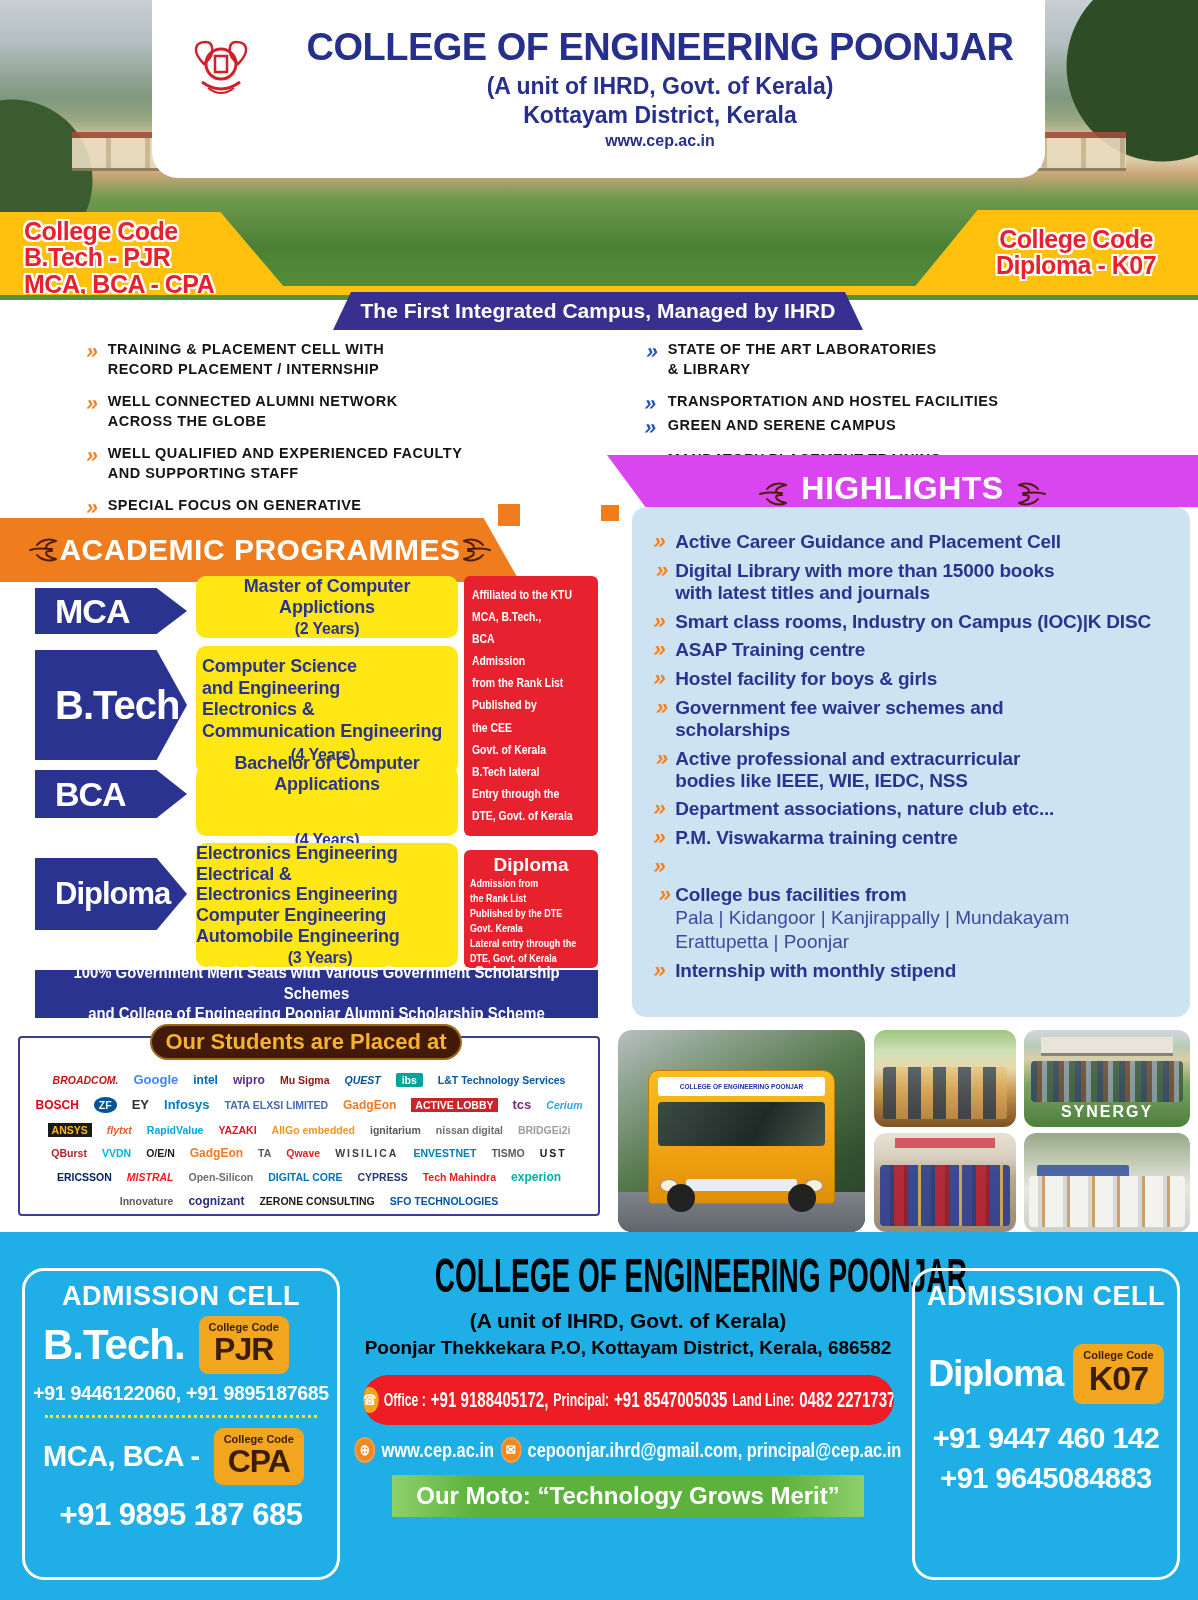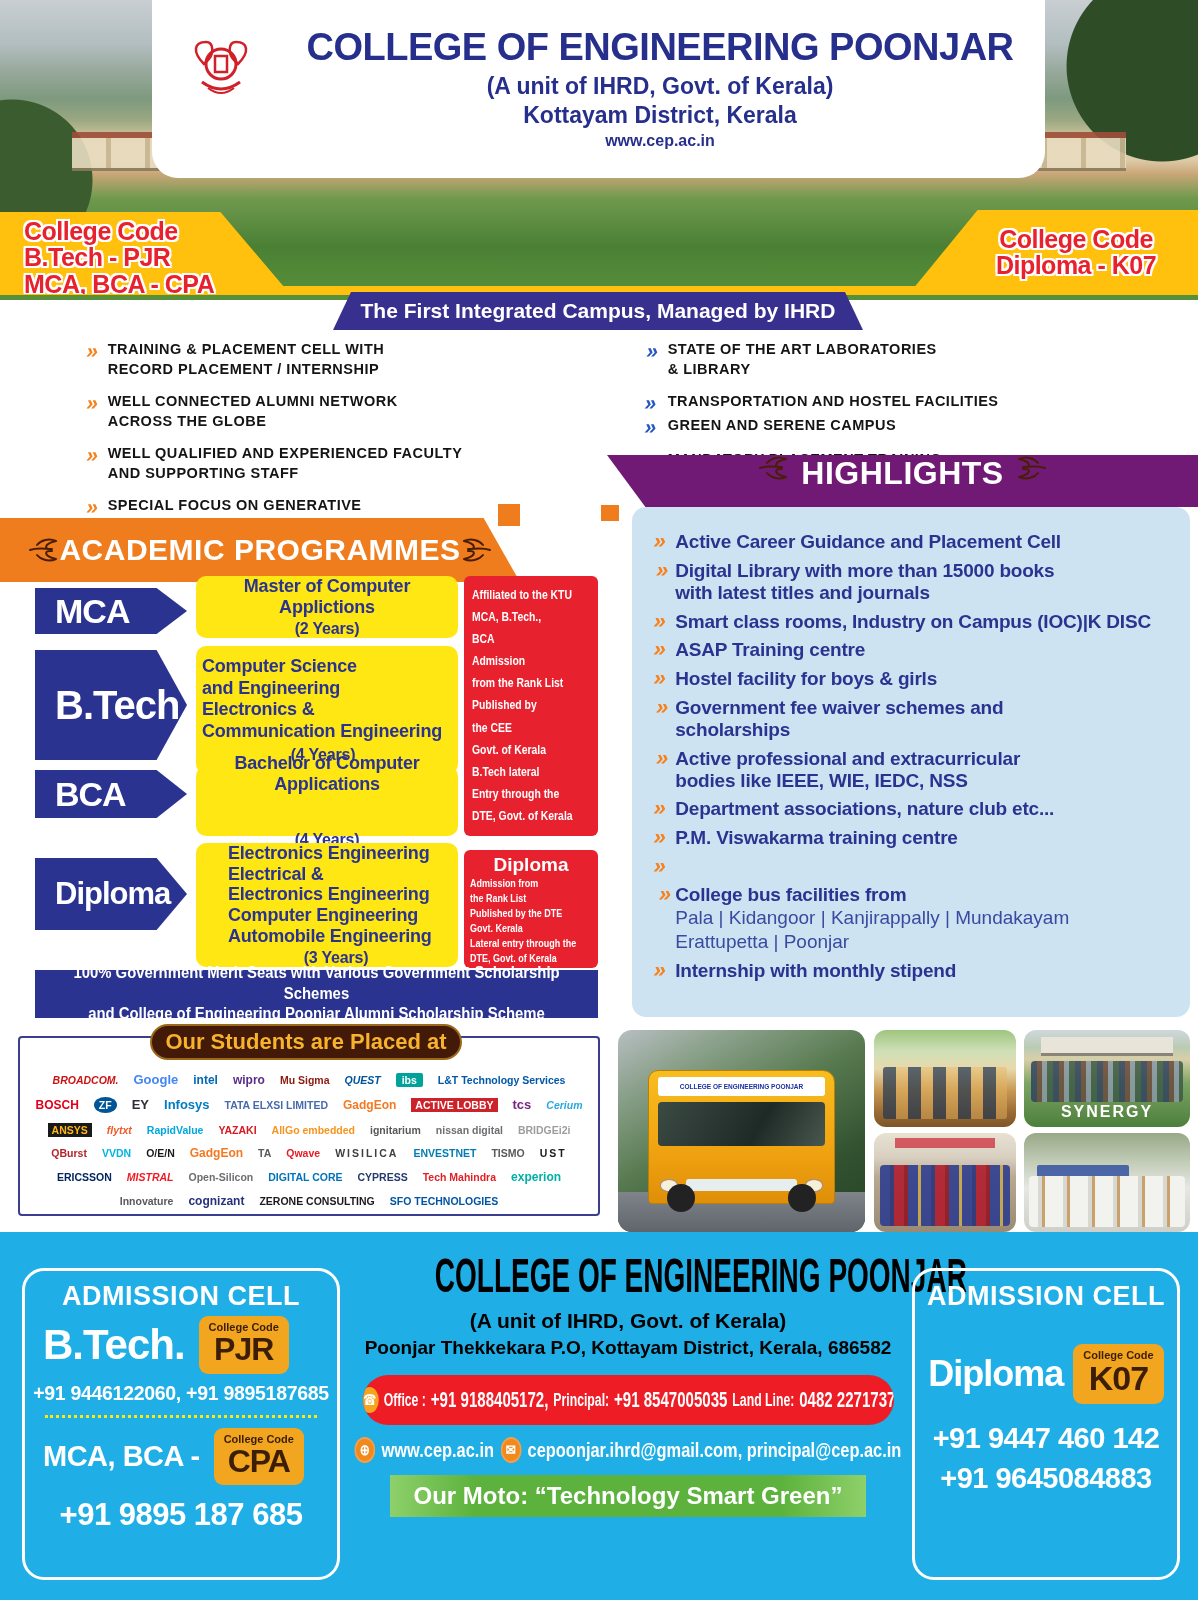--- a/index.html
+++ b/index.html
@@ -59,36 +59,36 @@
     padding-left:20px; clip-path:polygon(0 0,80% 0,100% 50%,80% 100%,0 100%); letter-spacing:-1px; }
   .t-mca { left:35px; top:588px; width:152px; height:46px; font-size:34px; }
   .t-bt  { left:35px; top:650px; width:152px; height:110px; font-size:40px; }
   .t-bca { left:35px; top:770px; width:152px; height:48px; font-size:34px; }
   .t-dip { left:35px; top:858px; width:152px; height:72px; font-size:31px; }
   .ybox { left:196px; width:262px; background:#ffe713; border-radius:10px; color:#2b3390;
     font-weight:bold; display:flex; flex-direction:column; justify-content:center; letter-spacing:-0.2px; }
   .y1 { top:576px; height:62px; text-align:center; font-size:18px; }
   .y2 { top:646px; height:128px; font-size:18px; padding-left:6px; line-height:1.2; }
   .y3 { top:766px; height:70px; text-align:center; font-size:18px;gap:34px; }
-  .y4 { top:843px; height:124px; font-size:18px; padding-left:32px; line-height:1.15; }
+  .y4 { top:843px; height:124px; font-size:18px; padding-left:0; line-height:1.15; }
   .years { font-size:16px; text-align:center; margin-top:2px; }
   .y2 .years, .y4 .years { padding-right:14px; }
   .redbox { background:#e8212e; border-radius:6px; color:#fff; font-weight:bold; overflow:hidden; }
   .red1 { left:464px; top:576px; width:134px; height:260px; padding:8px; }
   .red1-body { font-size:13px; line-height:1.7; width:147px; transform:scaleX(.8); transform-origin:0 0; }
   .red2 { left:464px; top:850px; width:134px; height:118px; padding:4px 6px; }
   .red2-title { font-size:19px; text-align:center; }
   .red2-body { font-size:11.5px; line-height:1.3; width:151px; transform:scaleX(.78); transform-origin:0 0; }
   .merit { left:35px; top:970px; width:563px; height:48px; background:#2b3390; color:#fff;
     display:flex; align-items:center; justify-content:center; }
   .merit-txt { font-weight:bold; font-size:16px; line-height:1.3; text-align:center; transform:scaleX(.93); white-space:pre-line; }
 
   
-  .hl-bar { left:607px; top:455px; width:591px; height:52px; background:#701a75;
-    clip-path:polygon(0 0,100% 0,100% 100%,6.5% 100%); display:flex; align-items:flex-start; justify-content:center; gap:12px; }
+  .hl-bar { left:607px; top:455px; width:591px; height:52px; background:#d946ef;
+    clip-path:polygon(0 0,100% 0,100% 100%,6.5% 100%); display:flex; align-items:flex-end; justify-content:center; gap:12px; }
   .hl-bar .sec-title { font-size:32px; }
   .hl-panel { left:632px; top:507px; width:558px; height:510px; background:#cde3f2; border-radius:14px; padding:24px 14px 8px 22px; }
   .hl { display:flex; gap:9px; margin-bottom:7px; }
   .hl .arr { font-size:22px; margin-top:-1px; }
   .hl-txt { color:#2b3390; font-weight:bold; font-size:19px; letter-spacing:-0.2px; line-height:1.15; }
   .hl-sub { color:#3a4aa0; font-weight:normal; font-size:19px; line-height:1.25; }
 
   
   .placed-box { left:18px; top:1036px; width:582px; height:180px; background:#fff; border:2px solid #3b3e8f; border-radius:4px; }
   .placed-banner { left:150px; top:1024px; width:312px; height:36px; background:#431907; border:2px solid #9a6a1a; border-radius:18px;
@@ -506,21 +506,21 @@
         </div>
       </div>
       <div class="webline">
         <div class="webline-inner">
           <span class="circle-icon">⊕</span>
           <span>www.cep.ac.in</span>
           <span class="circle-icon">✉</span>
           <span>cepoonjar.ihrd@gmail.com, principal@cep.ac.in</span>
         </div>
       </div>
-      <div class="motto">Our Moto: “Technology Smart Green”</div>
+      <div class="motto">Our Moto: “Technology Grows Merit”</div>
     </div>
 
     <div class="adm-box adm-right">
       <div class="adm-title">ADMISSION CELL</div>
       <div class="adm-row">
         <span class="adm-prog1">Diploma</span>
         <span class="badge">
           <div class="badge-label">College Code</div>
           <div class="badge-code">K07</div>
         </span>

